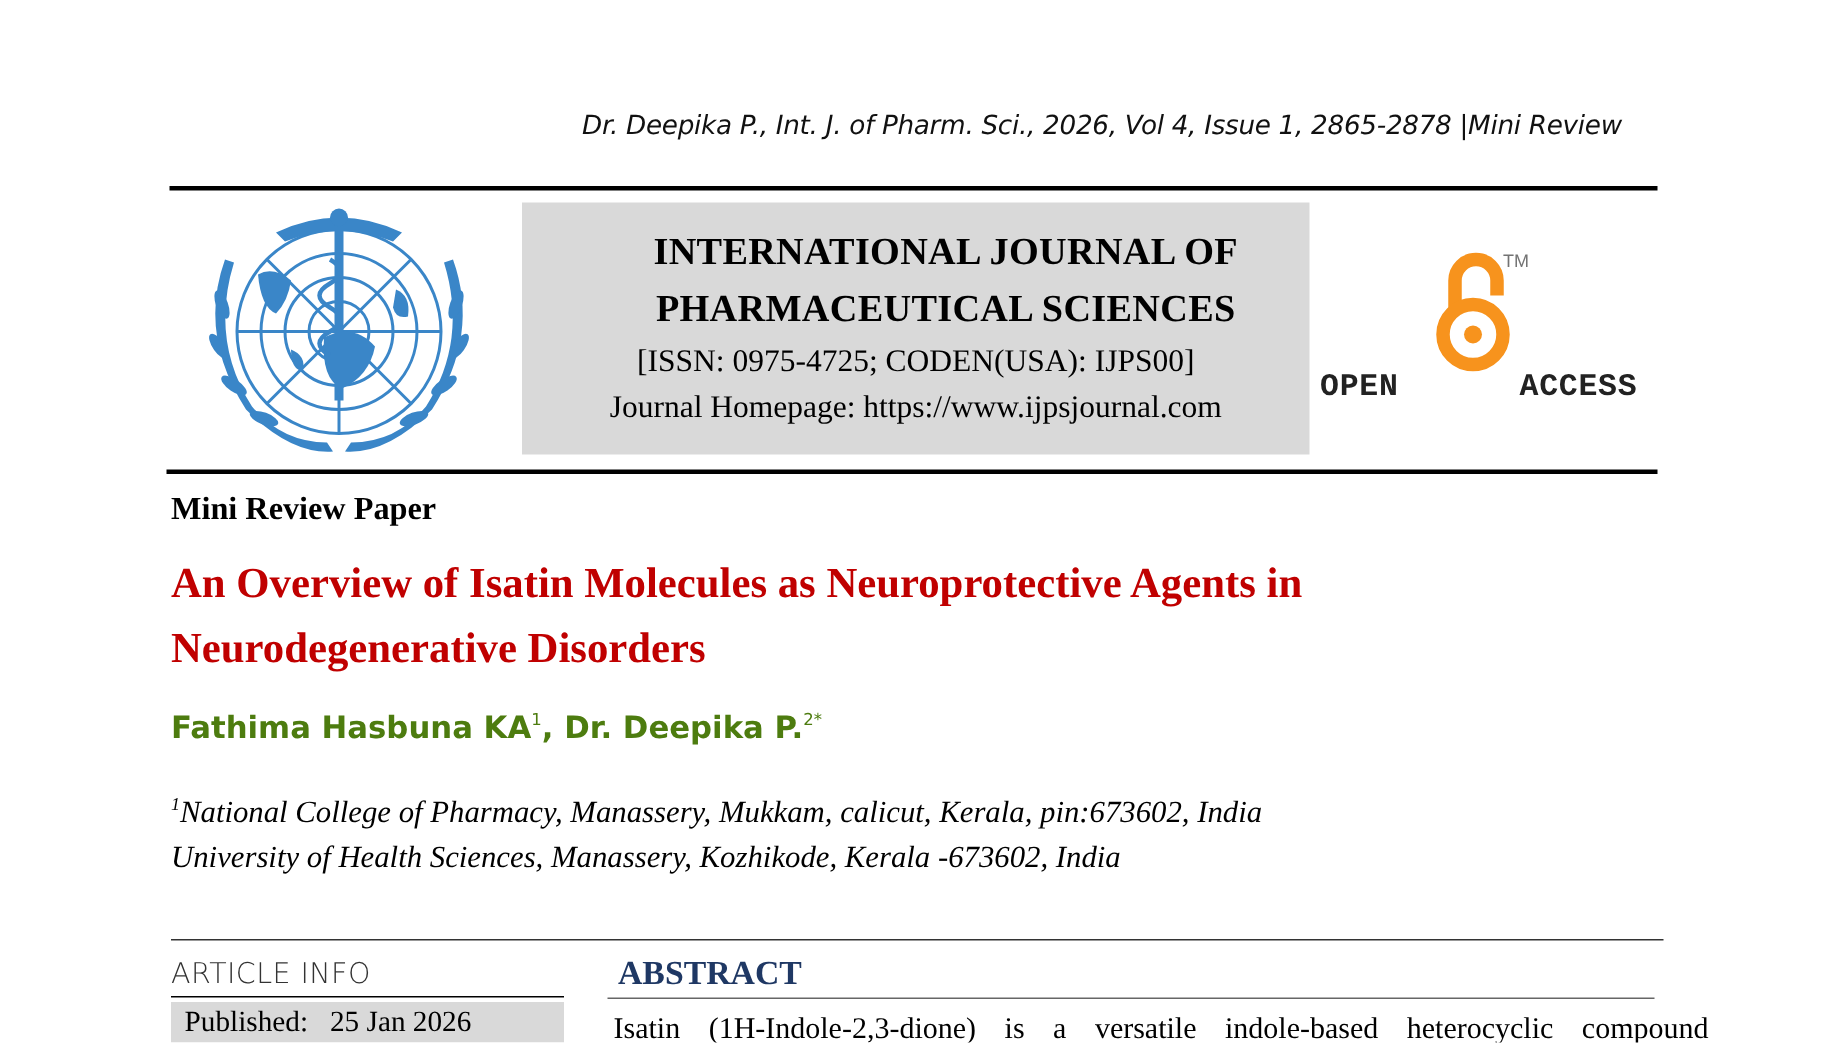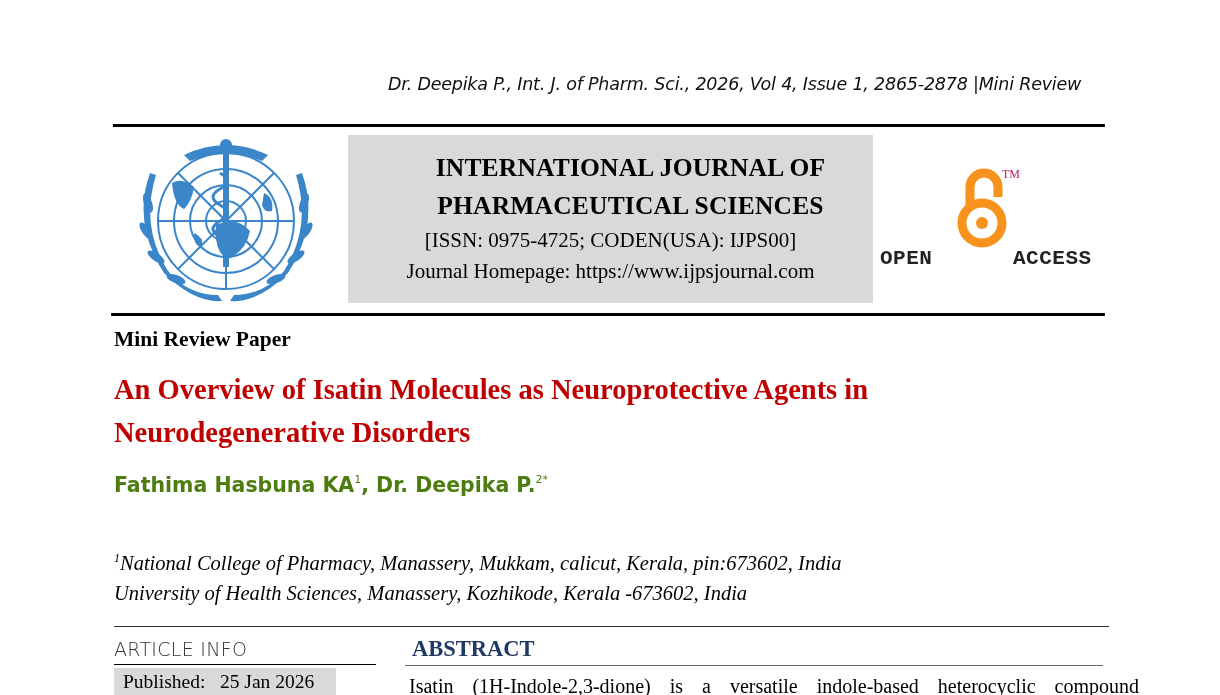--- a/index.html
+++ b/index.html
@@ -10,25 +10,25 @@
   .logo-left { left:124px; top:133px; width:204px; height:175px; }
   .journal-box { left:348px; top:135px; width:525px; height:168px; background:#d9d9d9; text-align:center; }
   .journal-title { font-weight:bold; font-size:25.5px; line-height:38px; margin-top:14px; letter-spacing:0.2px;padding-left:40px; }
   .journal-line { font-size:21px; line-height:31px;text-align:center; }
   .oa-logo { left:880px; top:163px; width:230px; height:90px; }
   .oa-text { position:absolute; top:40px; font-family:Liberation Mono, monospace; font-weight:bold; font-size:21px; color:#222; letter-spacing:0.5px;margin-top:44px; }
   .paper-type { left:114px; top:327px; font-weight:bold; font-size:21.5px; }
   .title { left:114px; top:368px; width:960px; color:#c00000; font-weight:bold; font-size:28.5px; line-height:43px; }
   .authors { left:114px; top:473px; font-family:"DejaVu Sans", sans-serif; font-weight:bold; color:#4d7c0f; font-size:20.5px; }
   .authors sup { font-size:11px; font-weight:normal; vertical-align:9px; }
-  .affil { left:114px; top:544px; width:1000px; font-style:italic; font-size:20.5px; line-height:29.5px; }
+  .affil { left:114px; top:522px; width:1000px; font-style:italic; font-size:20.5px; line-height:29.5px; }
   .affil sup { font-size:12px; vertical-align:8px; }
   .rule-thin { height:1px; background:#333; }
   .article-info { left:114px; top:638px; font-family:"DejaVu Sans", sans-serif; font-weight:200; font-size:19px; color:#333; letter-spacing:0.3px; }
-  .published { left:114px; top:668px; width:222px; height:27px; background:#d9d9d9; font-size:19.5px; padding-left:9px; box-sizing:border-box; line-height:27px; }
+  .published { left:114px; top:668px; width:262px; height:27px; background:#d9d9d9; font-size:19.5px; padding-left:9px; box-sizing:border-box; line-height:27px; }
   .abstract-h { left:412px; top:636px; color:#1f3864; font-weight:bold; font-size:22.5px; }
   .abstract-text { left:409px; top:675px; width:697px; font-size:20px; text-align:justify; text-align-last:justify; white-space:nowrap; word-spacing:14px; }
 </style>
 </head>
 <body>
 
 <div class="abs running-header">Dr. Deepika P., Int. J. of Pharm. Sci., 2026, Vol 4, Issue 1, 2865-2878 |Mini Review</div>
 
 <div class="abs rule-thick" style="left:113px; top:124px; width:992px;"></div>
 
@@ -80,21 +80,21 @@
   <div class="journal-line">Journal Homepage: https://www.ijpsjournal.com</div>
 </div>
 
 <div class="abs oa-logo">
   <span class="oa-text" style="left:0px;">OPEN</span>
   <svg class="abs" style="left:74px; top:0px;" width="60" height="90" viewBox="0 0 60 90">
     <path d="M16 44 V24 a14 14 0 0 1 28 0 V34" fill="none" stroke="#f7931d" stroke-width="9" stroke-linecap="butt"></path>
     <circle cx="28" cy="60" r="20" fill="none" stroke="#f7931d" stroke-width="9"></circle>
     <circle cx="28" cy="60" r="6" fill="#f7931d"></circle>
   </svg>
-  <span class="abs" style="left:122px; top:4px; font-family:Liberation Serif, serif; font-size:12px; color:#be185d;">TM</span>
+  <span class="abs" style="left:122px; top:4px; font-family:Liberation Sans, sans-serif; font-size:12px; color:#737373;">TM</span>
   <span class="oa-text" style="left:133px;">ACCESS</span>
 </div>
 
 <div class="abs rule-thick" style="left:111px; top:313px; width:994px;"></div>
 
 <div class="abs paper-type">Mini Review Paper</div>
 
 <div class="abs title">
   <div>An Overview of Isatin Molecules as Neuroprotective Agents in</div>
   <div>Neurodegenerative Disorders</div>

